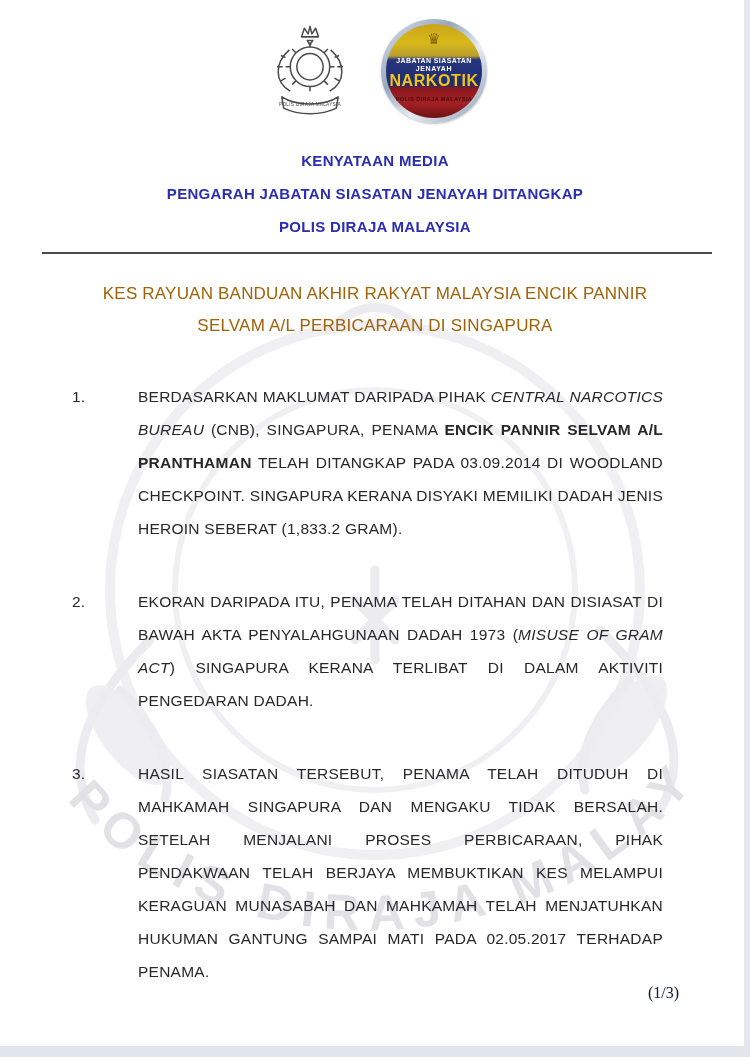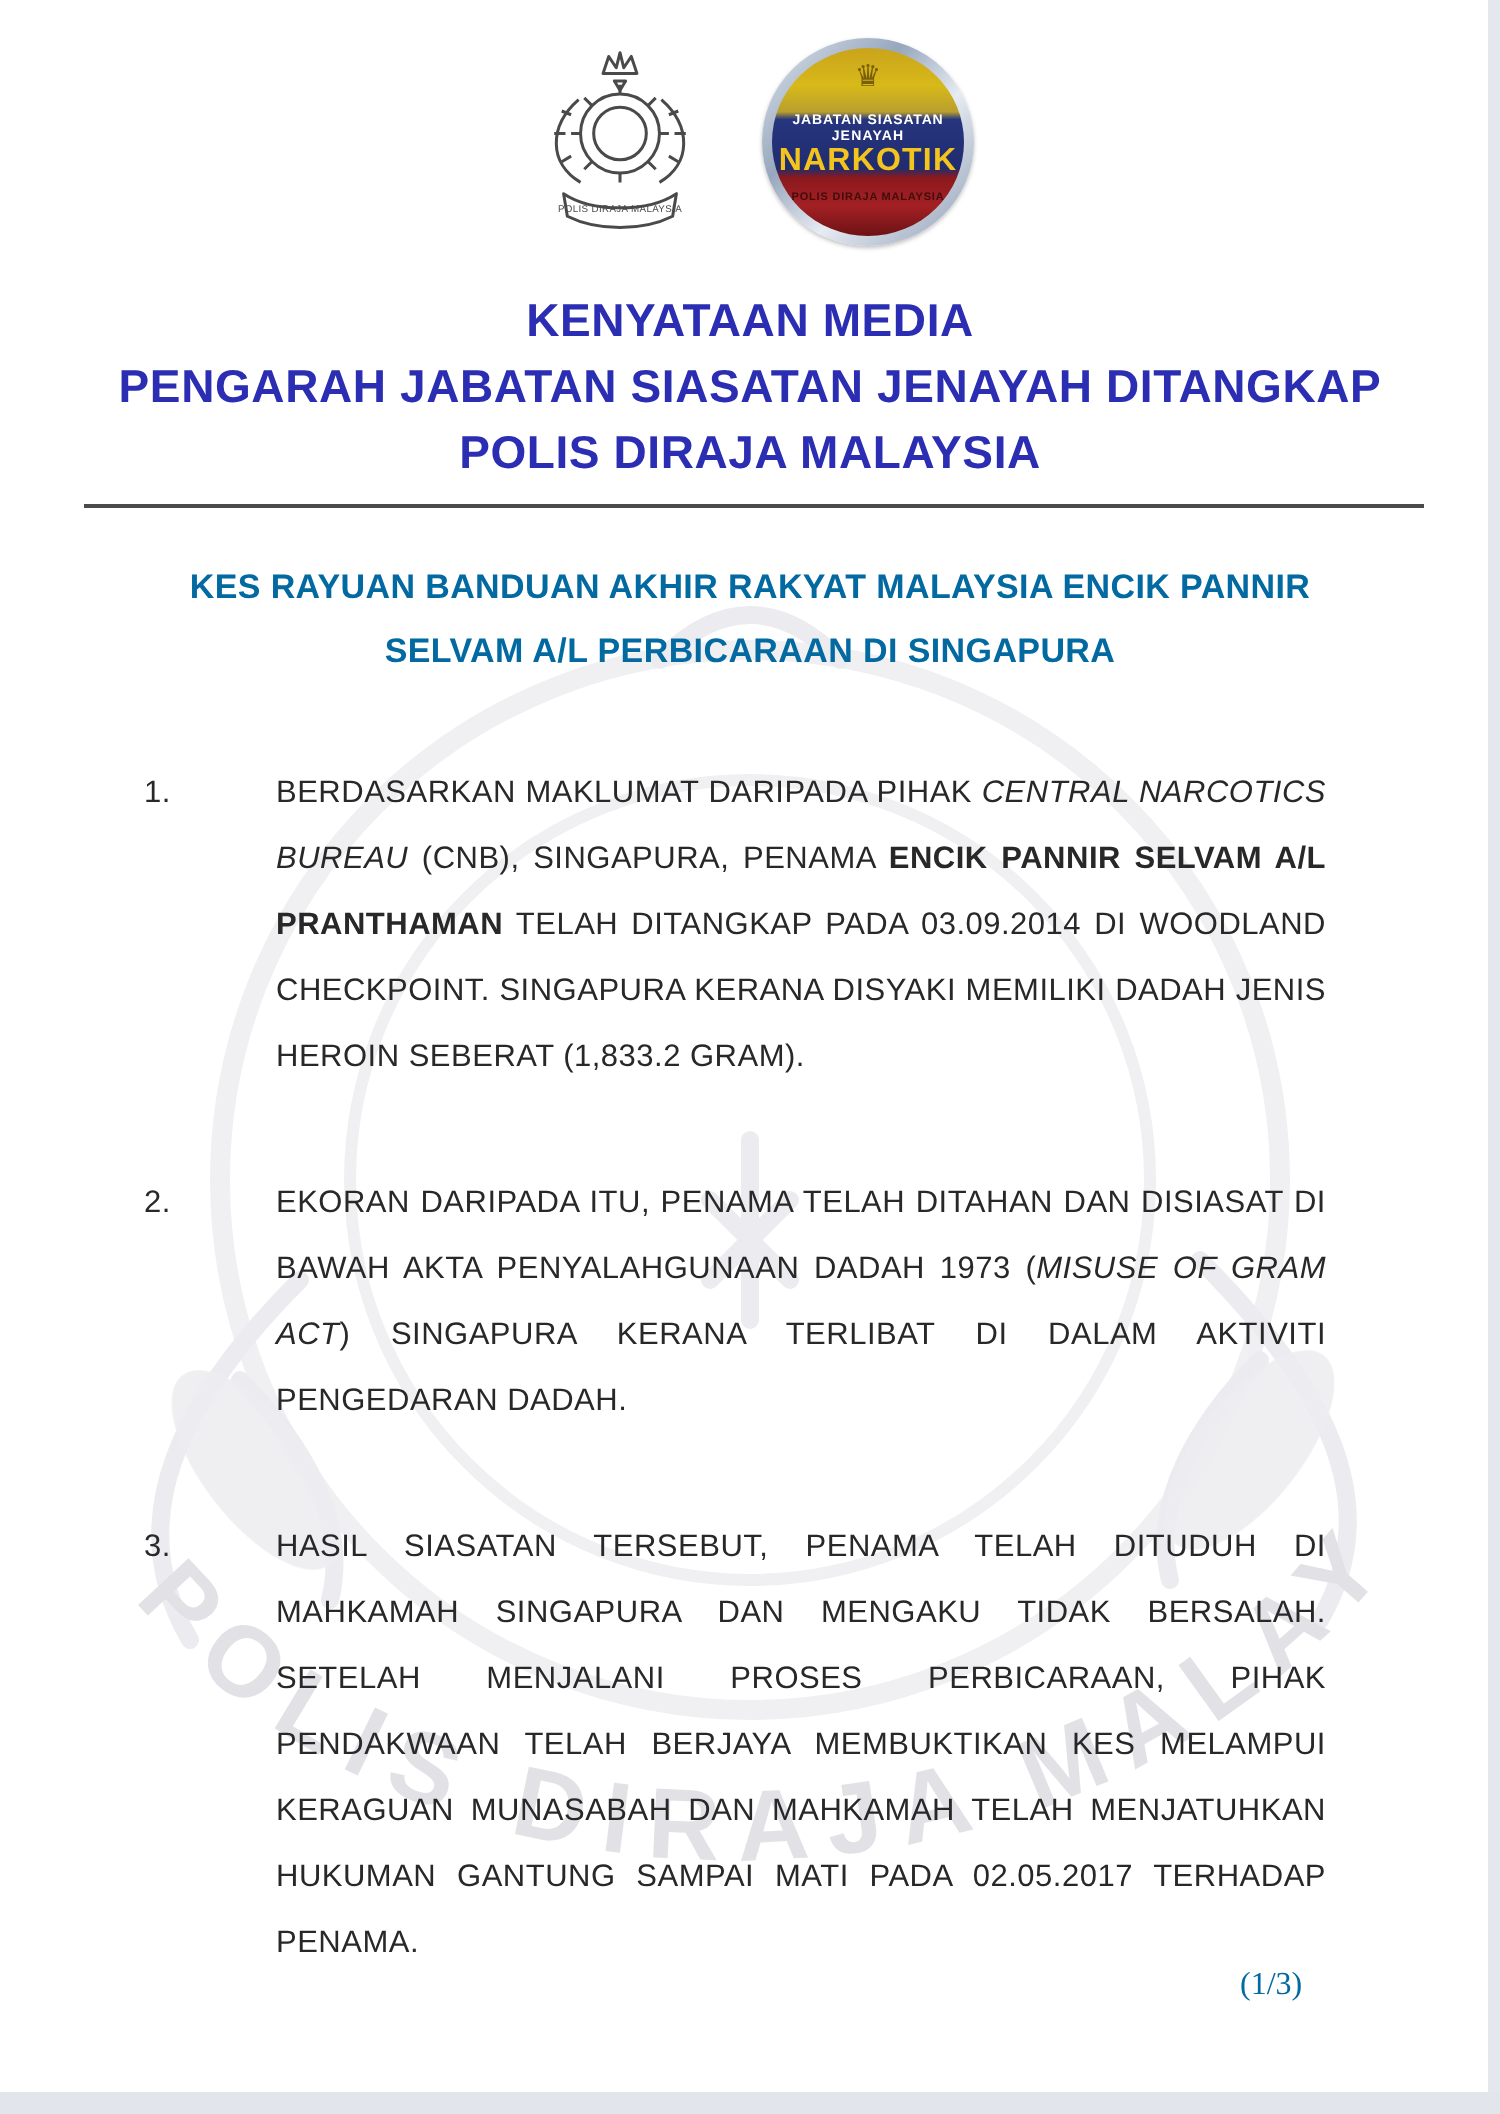--- a/index.html
+++ b/index.html
@@ -33,35 +33,35 @@
     display:flex;flex-direction:column;align-items:center;
     text-align:center;
   }
   .badge-crown{font-size:15px;line-height:1;color:#7a5e08;margin-top:7px;}
   .badge-l1{margin-top:11px;font-size:7px;font-weight:bold;color:#ffffff;letter-spacing:0.4px;white-space:nowrap;}
   .badge-l2{font-size:7px;font-weight:bold;color:#ffffff;letter-spacing:0.6px;margin-top:1px;}
   .badge-l3{font-size:16px;font-weight:bold;color:#f2c41d;letter-spacing:0.6px;margin-top:0px;}
   .badge-l4{font-size:5.5px;font-weight:bold;color:#400d0e;letter-spacing:0.4px;margin-top:6px;white-space:nowrap;}
 
   
-  .hdr{margin-top:22px;text-align:center;color:#2b2db2;font-weight:bold;font-size:23px;line-height:33px;letter-spacing:0.3px;}
+  .hdr{margin-top:22px;text-align:center;color:#2b2db2;font-weight:bold;font-size:15px;line-height:33px;letter-spacing:0.3px;}
   .divider{margin:9px 38px 0 42px;border-top:2px solid #4a4a4a;}
 
   
-  .doc-title{margin:24px auto 0 auto;width:620px;text-align:center;color:#0369a1;font-weight:bold;font-size:17px;line-height:32px;letter-spacing:0.2px;}
+  .doc-title{margin:24px auto 0 auto;width:620px;text-align:center;color:#a16207;font-weight:normal;font-size:17px;line-height:32px;letter-spacing:0.2px;}
 
   
   .paras{margin-top:38px;}
   .para{display:flex;margin:0 87px 40px 72px;color:#282828;font-size:15.5px;line-height:33px;letter-spacing:0.25px;}
   .para-num{flex:none;width:33px;}
   .para-body{flex:1;text-align:justify;margin-left:33px;}
   .seg-italic{font-style:italic;}
   .seg-bold{font-weight:bold;}
 
-  .page-num{position:absolute;left:620px;top:984px;font-family:"Liberation Serif", serif;font-size:16px;color:#0369a1;z-index:2;}
+  .page-num{position:absolute;left:648px;top:984px;font-family:"Liberation Serif", serif;font-size:16px;color:#0f172a;z-index:2;}
 </style>
 </head>
 <body>
 
 <svg class="watermark" viewBox="0 0 750 1057" aria-hidden="true">
   <g fill="none" stroke="#f0f0f3" stroke-width="10">
     <circle cx="375" cy="590" r="265"></circle>
     <circle cx="375" cy="590" r="200" stroke-width="6"></circle>
   </g>
   <g fill="none" stroke="#ececf0" stroke-width="9" stroke-linecap="round">

